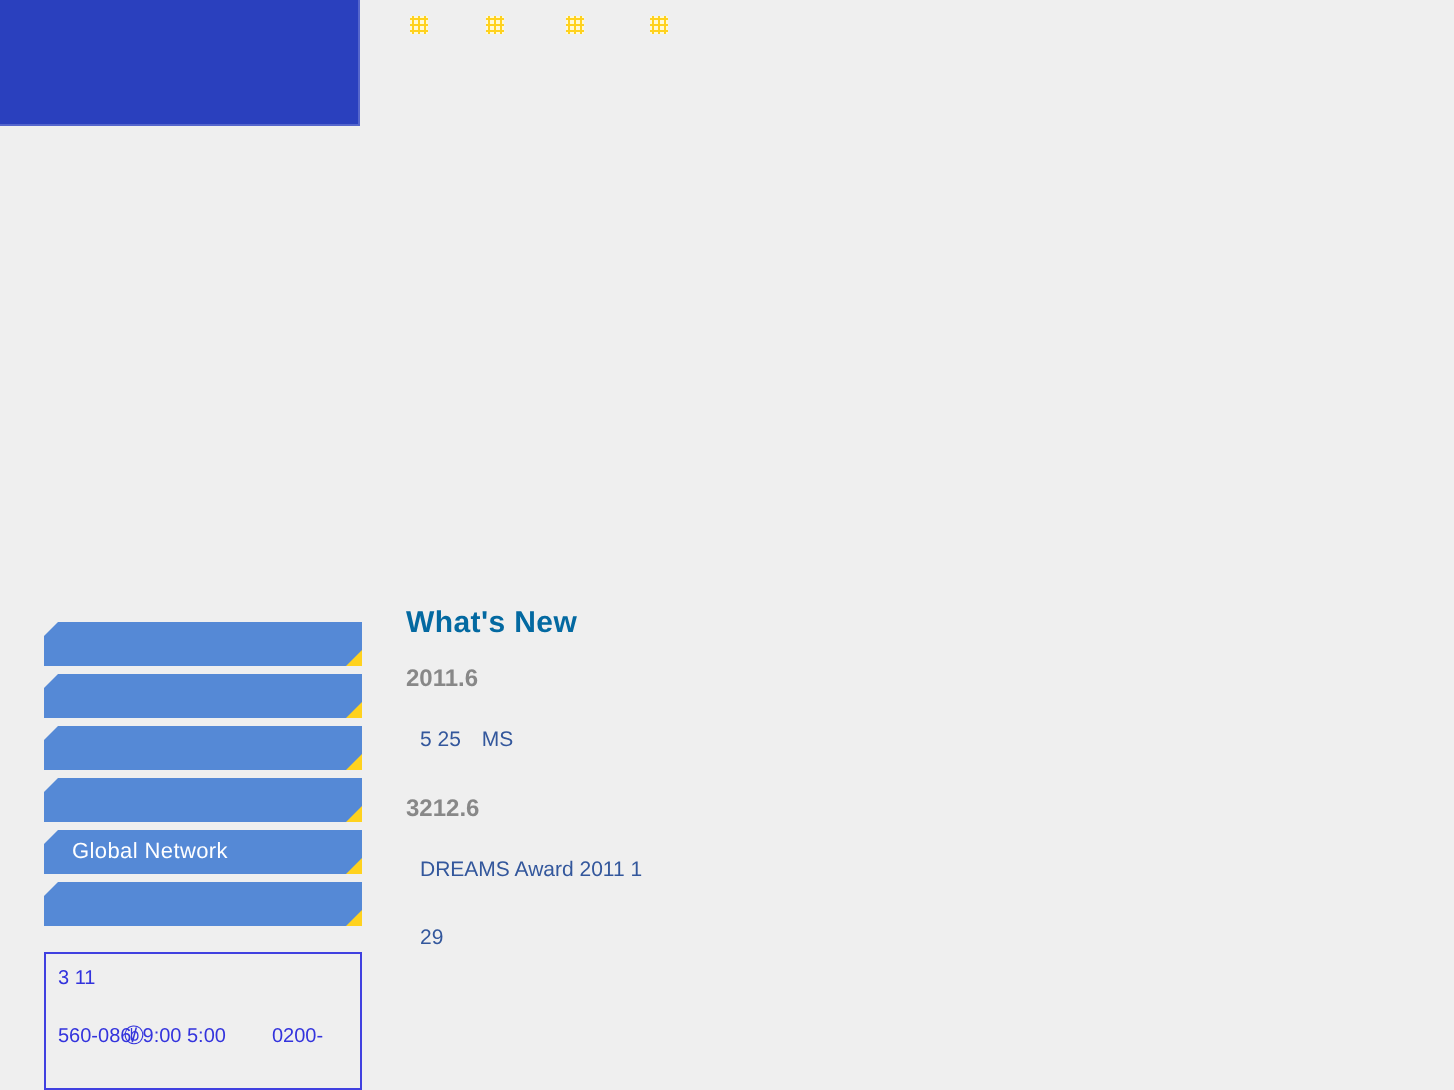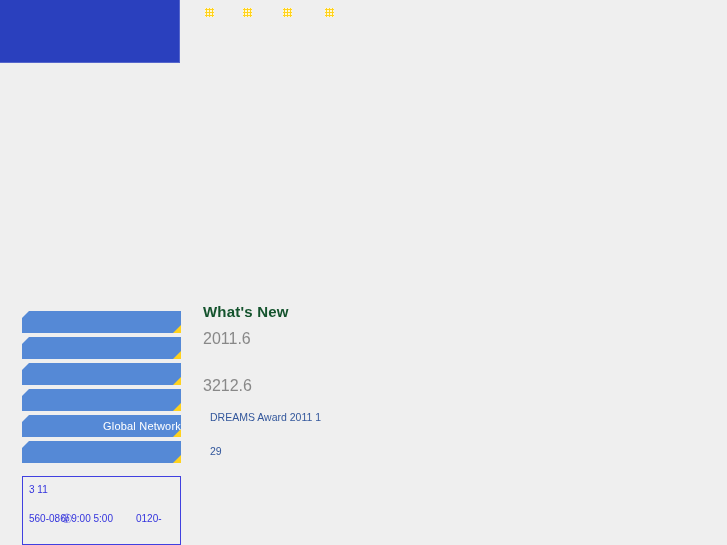--- a/index.html
+++ b/index.html
@@ -94,21 +94,20 @@
   .nav-button {
     position: relative;
     width: 159px;
     height: 22px;
     background: #5589d6;
     margin-bottom: 4px;
     box-sizing: border-box;
     clip-path: polygon(7px 0, 100% 0, 100% 100%, 0 100%, 0 7px);
     display: flex;
     align-items: center;
-    justify-content: flex-end;
   }
   .nav-button::after {
     content: "";
     position: absolute;
     right: 0;
     bottom: 0;
     width: 0;
     height: 0;
     border-left: 8px solid transparent;
     border-bottom: 8px solid #ffd21e;
@@ -172,32 +171,33 @@
   }
 
   
   #main {
     position: absolute;
     left: 203px;
     top: 304px;
     width: 500px;
   }
   #whats-new-title {
-    color: #14532d;
+    color: #0369a1;
     font-size: 15px;
     font-weight: bold;
     letter-spacing: 0.2px;
     margin: 0 0 12px 0;
     line-height: 16px;
   }
   .news-date {
     color: #888888;
-    font-size: 16px;
+    font-size: 12px;
     line-height: 14px;
     margin-bottom: 4px;
+    font-weight: bold;
   }
   .news-link {
     color: #33579c;
     font-size: 10.5px;
     line-height: 14px;
     padding-left: 7px;
     margin-bottom: 4px;
     display: block;
     text-decoration: none;
     white-space: nowrap;
@@ -264,31 +264,32 @@
   <div class="nav-button">
     <span class="nav-label"></span>
   </div>
 
 </div>
 
 <div id="contact-box">
   <div id="contact-line1">3 11</div>
   <div id="contact-line2">
     <span id="contact-mark">ⓑ</span>
-    <span id="contact-tel">0120-</span>
+    <span id="contact-tel">0200-</span>
   </div>
   <div id="contact-line3">560-086/  9:00   5:00</div>
 </div>
 
 <div id="main">
 
   <h2 id="whats-new-title">What's New</h2>
 
   <div class="news-date">2011.6</div>
   <div class="news-gap-s"></div>
+  <a class="news-link">5 25 MS</a>
   <div class="news-gap-m"></div>
 
   <div class="news-date">3212.6</div>
   <div class="news-gap-s"></div>
   <a class="news-link">DREAMS Award 2011  1</a>
 
   <div class="news-gap-m"></div>
   <a class="news-link">29</a>
 
   <div class="news-gap-m"></div>

